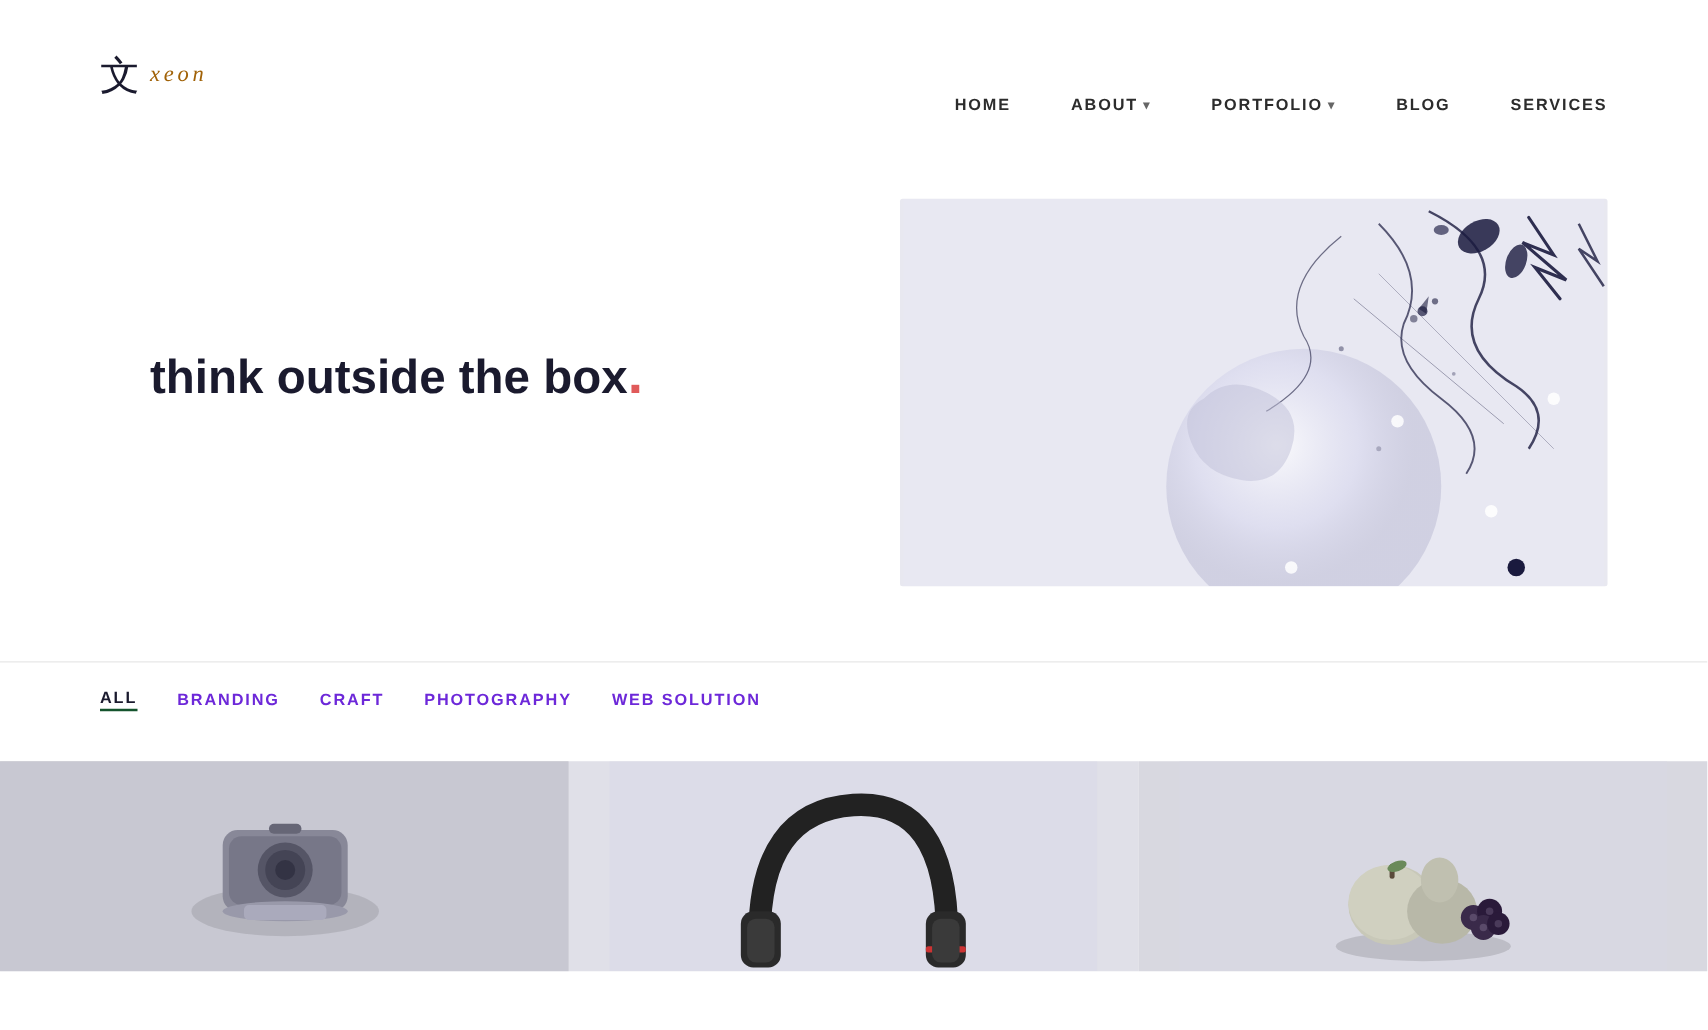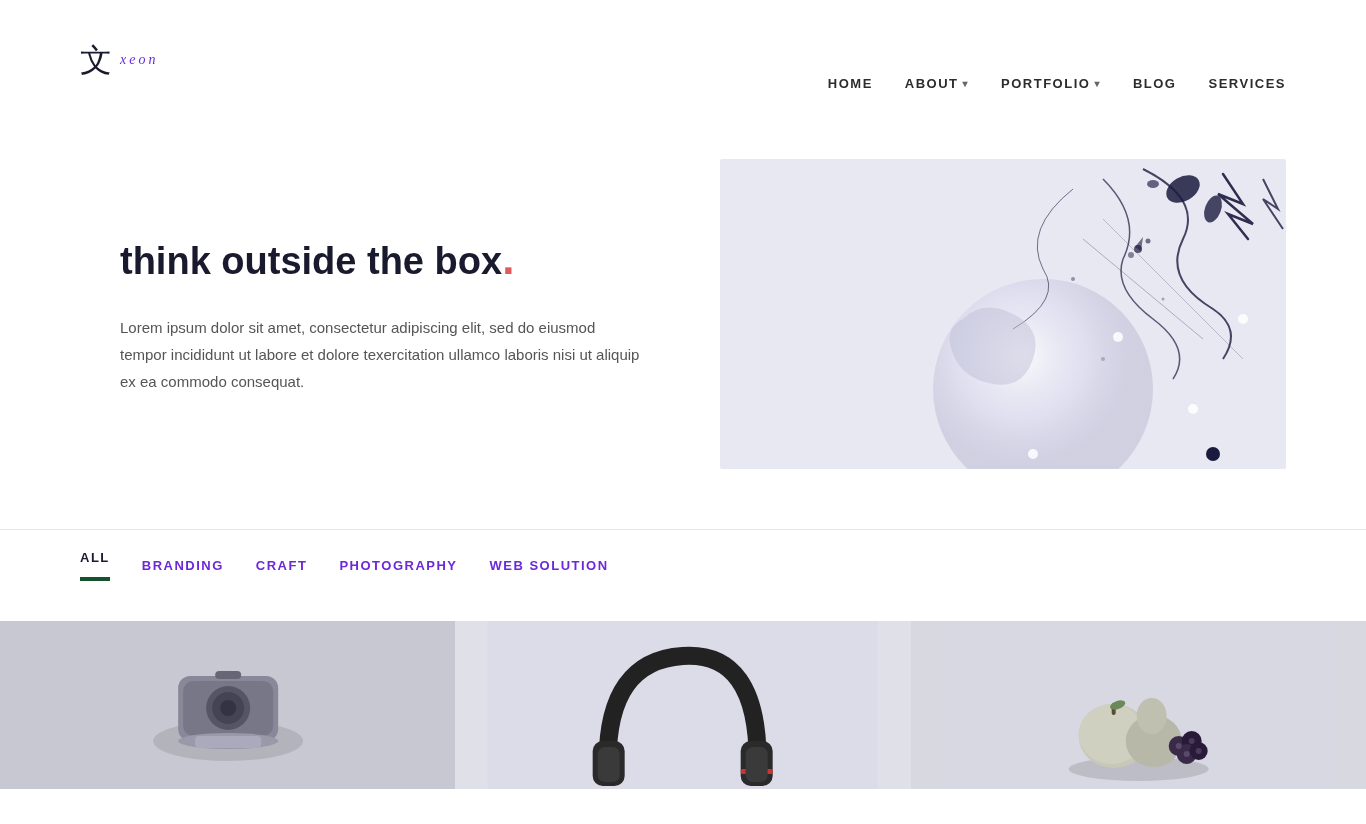--- a/index.html
+++ b/index.html
@@ -33,31 +33,31 @@
     }
 
     .logo-symbol {
       font-size: 32px;
       color: #1a1a2e;
       font-family: serif;
       line-height: 1;
     }
 
     .logo-text {
-      font-size: 14px;
-      color: #6d28d9;
+      font-size: 18px;
+      color: #a16207;
       letter-spacing: 3px;
       font-family: 'Georgia', serif;
       font-style: italic;
     }
 
     nav {
       display: flex;
       align-items: flex-start;
-      gap: 32px;
+      gap: 48px;
       margin-top: 48px;
     }
 
     .nav-item {
       font-size: 13px;
       font-family: Arial, sans-serif;
       font-weight: 600;
       letter-spacing: 1.5px;
       color: #2c2c2c;
       cursor: pointer;
@@ -135,22 +135,22 @@
       font-family: Arial, sans-serif;
       font-weight: 600;
       letter-spacing: 1.5px;
       color: #6d28d9;
       cursor: pointer;
       text-transform: uppercase;
     }
 
     .filter-item.active {
       color: #1a1a2e;
-      border-bottom: 4px solid #14532d;
-      padding-bottom: 12px;
+      border-bottom: 2px solid #14532d;
+      padding-bottom: 2px;
     }
 
     
     .portfolio-grid {
       display: grid;
       grid-template-columns: repeat(3, 1fr);
       gap: 0;
     }
 
     .portfolio-item {
@@ -205,21 +205,20 @@
       <span>SERVICES</span>
     </span>
   </nav>
 </header>
 
 <section class="hero">
   <div class="hero-text">
     <h1 class="hero-title">
       <span>think outside the box</span><span class="dot">.</span>
     </h1>
-    <p class="hero-description">Lorem ipsum dolor sit amet, consectetur adipiscing elit, sed do eiusmod tempor incididunt ut labore et dolore texercitation ullamco laboris nisi ut aliquip ex ea commodo consequat.</p>
   </div>
   <div class="hero-image-container">
     
     <svg viewBox="0 0 560 310" xmlns="http://www.w3.org/2000/svg">
 
       <rect width="560" height="310" fill="#e8e8f2"></rect>
 
       <ellipse cx="320" cy="230" rx="110" ry="110" fill="url(#sphereGrad)" opacity="0.85"></ellipse>
       <defs>
         <radialGradient id="sphereGrad" cx="40%" cy="35%">

